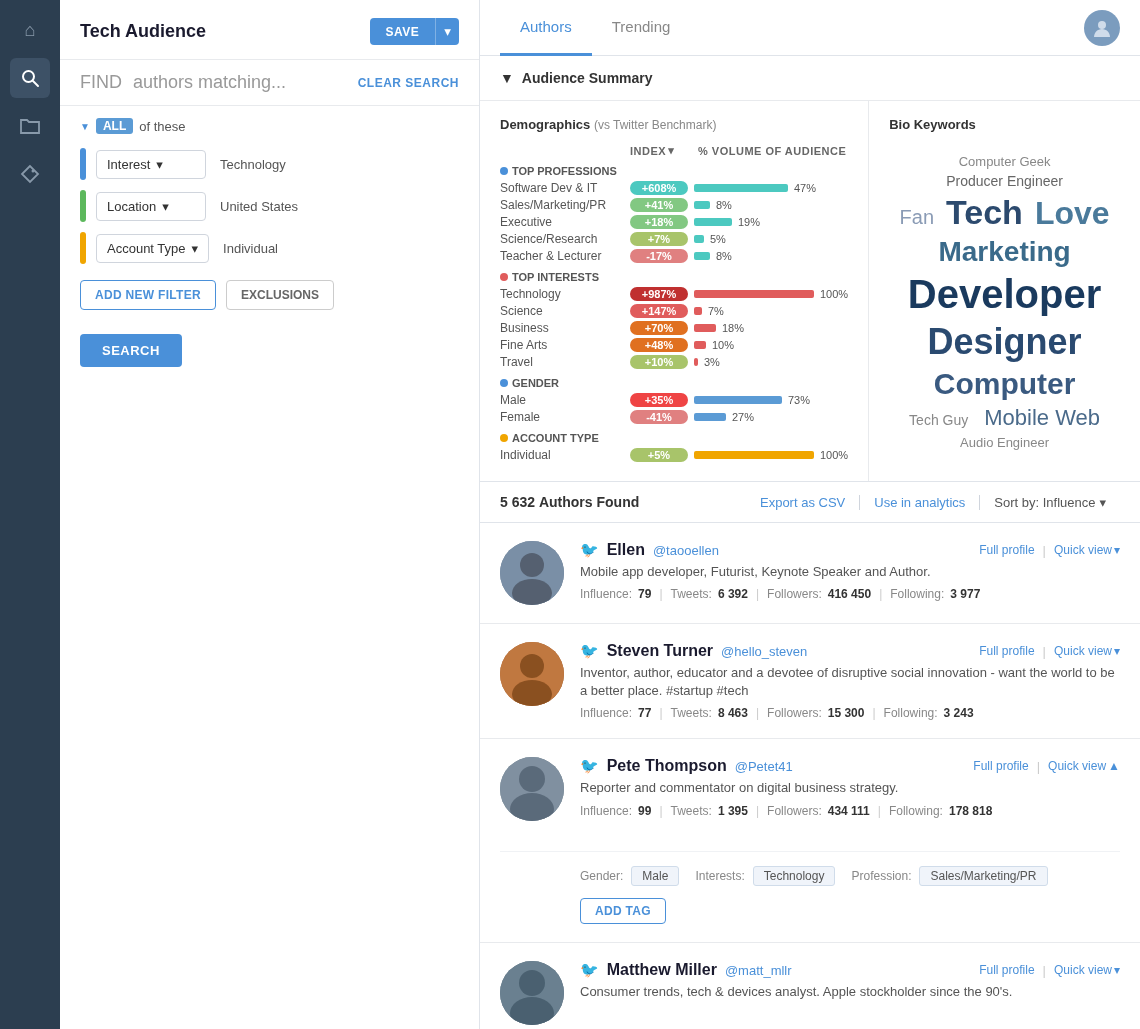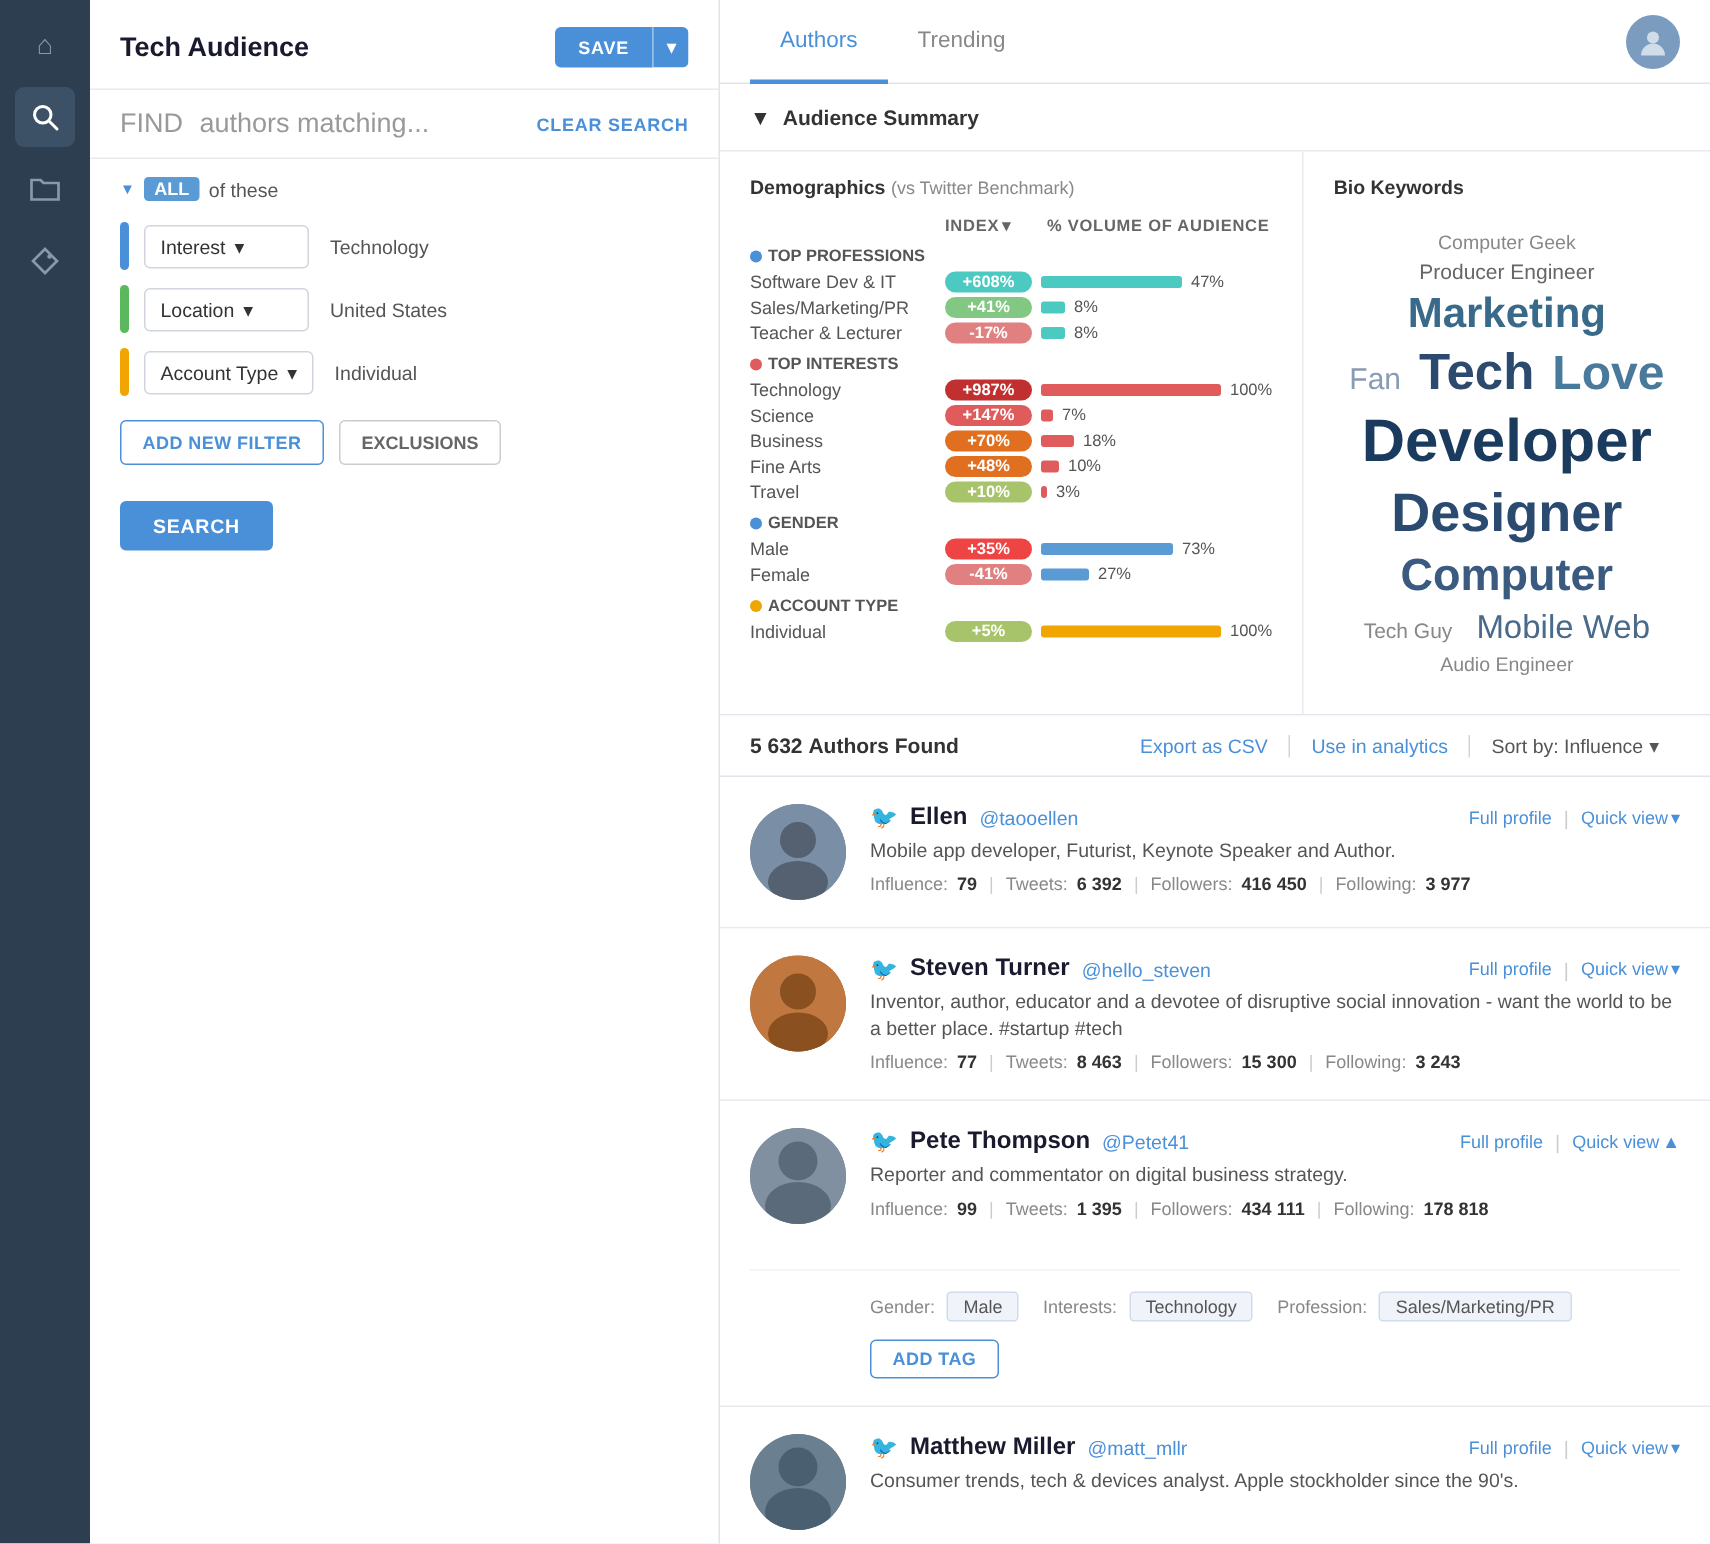--- a/index.html
+++ b/index.html
@@ -517,20 +517,36 @@
           </div>
           <div class="demo-row">
             <div class="demo-name">Sales/Marketing/PR</div>
             <div class="index-badge idx-light-green">+41%</div>
             <div class="bar-container">
               <div class="bar bar-teal" style="width:16px;"></div>
               <span class="bar-pct">8%</span>
             </div>
           </div>
           <div class="demo-row">
+            <div class="demo-name">Executive</div>
+            <div class="index-badge idx-light-green">+18%</div>
+            <div class="bar-container">
+              <div class="bar bar-teal" style="width:38px;"></div>
+              <span class="bar-pct">19%</span>
+            </div>
+          </div>
+          <div class="demo-row">
+            <div class="demo-name">Science/Research</div>
+            <div class="index-badge idx-yellow-green">+7%</div>
+            <div class="bar-container">
+              <div class="bar bar-teal" style="width:10px;"></div>
+              <span class="bar-pct">5%</span>
+            </div>
+          </div>
+          <div class="demo-row">
             <div class="demo-name">Teacher &amp; Lecturer</div>
             <div class="index-badge idx-neg">-17%</div>
             <div class="bar-container">
               <div class="bar bar-teal" style="width:16px;"></div>
               <span class="bar-pct">8%</span>
             </div>
           </div>
 
           <div class="section-label">
             <span class="dot dot-red" style="background:#e05c5c;"></span>
@@ -610,26 +626,26 @@
               <span class="bar-pct">100%</span>
             </div>
           </div>
         </div>
 
         <div class="bio-keywords-panel">
           <div class="panel-section-title">Bio Keywords</div>
           <div style="text-align:center; padding: 10px 0;">
             <div style="font-size:13px; color:#888; margin-bottom:4px;">Computer Geek</div>
             <div style="font-size:14px; color:#666; margin-bottom:4px;">Producer Engineer</div>
-            <div style="font-size:28px; color:#3a6a8a; font-weight:600; margin-bottom:4px;">Marketing</div>
             <div style="display:flex; justify-content:center; align-items:baseline; gap:12px; flex-wrap:wrap; margin-bottom:4px;">
               <span style="font-size:20px; color:#8a9bb5;">Fan</span>
               <span style="font-size:34px; color:#2c4a6e; font-weight:600;">Tech</span>
               <span style="font-size:32px; color:#4a7a9b; font-weight:600;">Love</span>
             </div>
+            <div style="font-size:28px; color:#3a6a8a; font-weight:600; margin-bottom:4px;">Marketing</div>
             <div style="font-size:40px; color:#1a3a5e; font-weight:700; margin-bottom:4px;">Developer</div>
             <div style="font-size:36px; color:#2a4a70; font-weight:700; margin-bottom:4px;">Designer</div>
             <div style="font-size:30px; color:#3a5a80; font-weight:600; margin-bottom:4px;">Computer</div>
             <div style="display:flex; justify-content:center; align-items:baseline; gap:16px; margin-bottom:4px;">
               <span style="font-size:14px; color:#888;">Tech Guy</span>
               <span style="font-size:22px; color:#4a6a8a;">Mobile Web</span>
             </div>
             <div style="font-size:13px; color:#888;">Audio Engineer</div>
           </div>
         </div>

